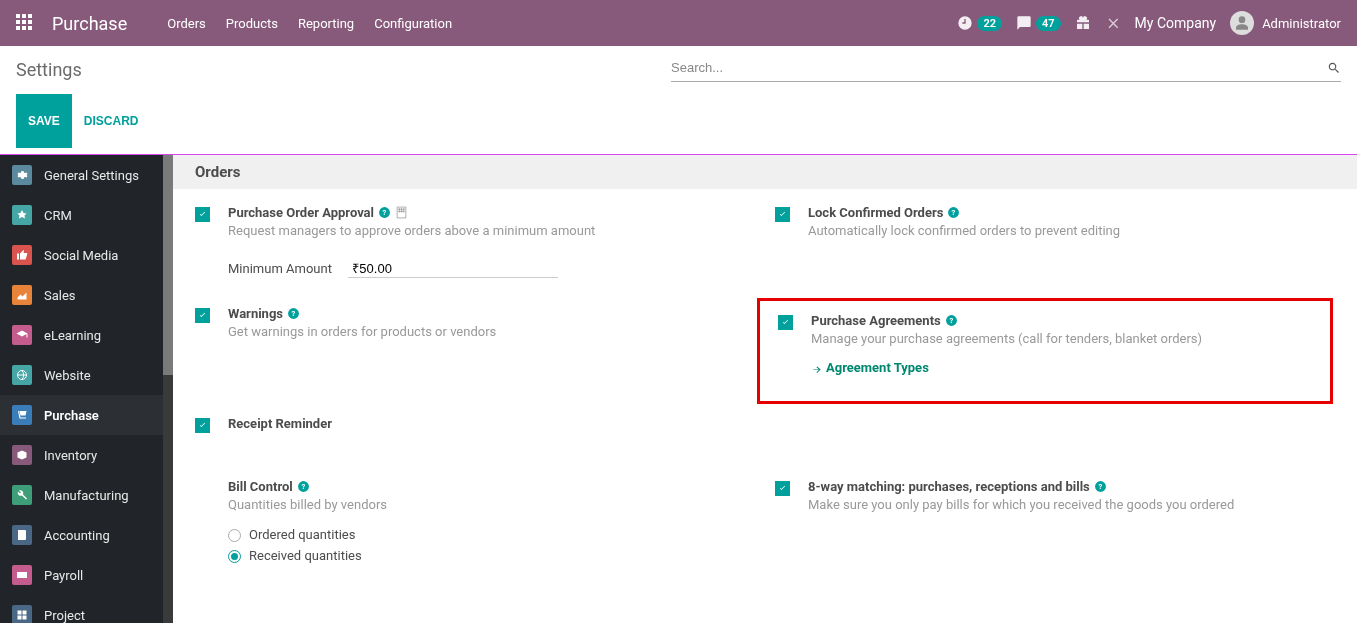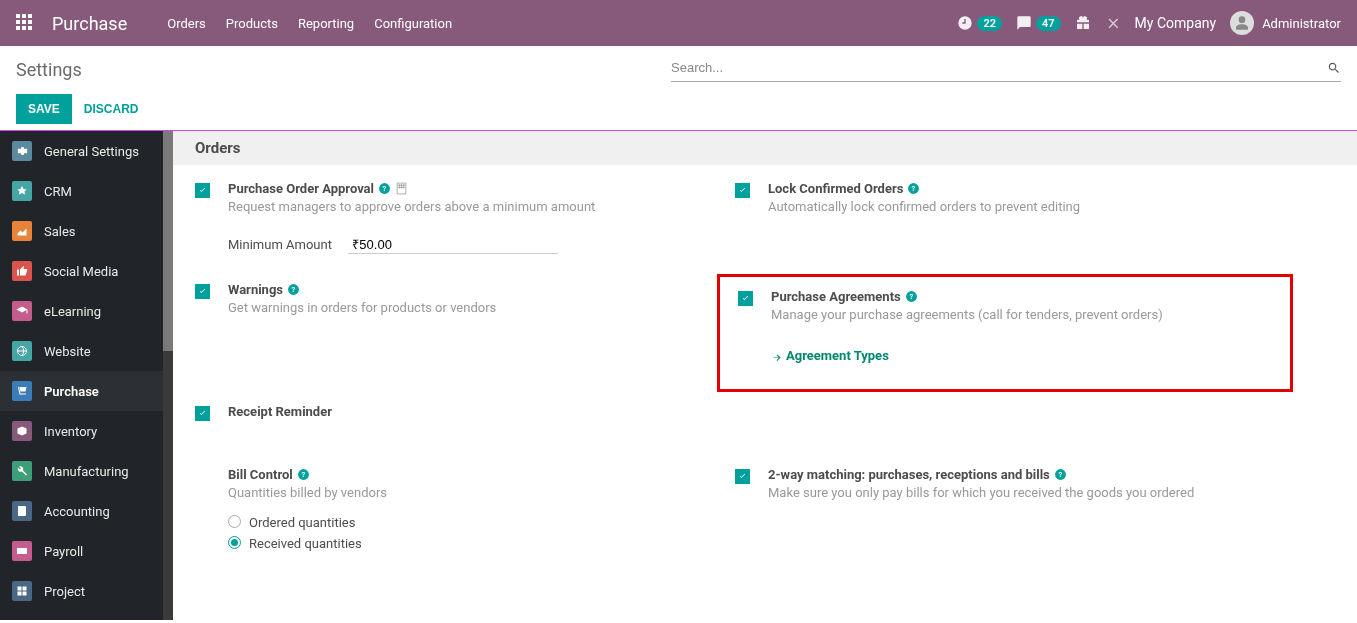--- a/index.html
+++ b/index.html
@@ -23,21 +23,21 @@
 
 
 .control-panel { border-bottom: 1px solid #d946ef; padding: 10px 16px 6px; }
 .cp-row1 { display: flex; align-items: center; justify-content: space-between; }
 .page-title { font-size: 18px; color: #6b6b6b; font-weight: 400; }
 .search-wrap { width: 670px; border-bottom: 1px solid #aaa; display: flex; align-items: center; padding-bottom: 2px; }
 .search-wrap input { border: none; outline: none; font-size: 13px; flex: 1; padding: 4px 0; }
 .search-wrap input::placeholder { color: #888; }
 .search-icon { width: 14px; height: 14px; fill: #555; cursor: pointer; }
 .cp-row2 { margin-top: 12px; display: flex; gap: 12px; }
-.btn-primary { background: #00a09d; color: #fff; border: none; padding: 8px 12px; font-size: 12px; font-weight: 600; cursor: pointer; }
+.btn-primary { background: #00a09d; color: #fff; border: none; padding: 20px 12px; font-size: 12px; font-weight: 600; cursor: pointer; }
 .btn-link { background: none; border: none; color: #00a09d; font-size: 12px; font-weight: 600; cursor: pointer; }
 
 
 .main { display: flex; height: calc(100vh - 134px); }
 .sidebar-wrap { position: relative; width: 173px; background: #212529; color: #ccc; overflow-y: auto; }
 .sidebar { width: 163px; }
 .sidebar-scrollbar { position: absolute; right: 0; top: 0; width: 10px; height: 100%; background: #3a3a3a; }
 .sidebar-thumb { position: absolute; top: 0; right: 0; width: 10px; height: 220px; background: #7a7a7a; }
 .side-item { display: flex; align-items: center; gap: 12px; padding: 10px 12px; font-size: 13px; color: #e8e8e8; cursor: pointer; }
 .side-item.active { background: #2c2f33; font-weight: 600; color: #fff; }
@@ -50,39 +50,39 @@
 .side-icon.pink { background: #c45c8d; }
 .side-icon.blue { background: #3b7db8; }
 .side-icon.green { background: #3f9e7a; }
 .side-icon.purple { background: #875a7b; }
 .side-icon.steel { background: #4a6785; }
 
 
 .content { flex: 1; overflow-y: auto; position: relative; background: #fff; }
 .section-header { background: #f0f0f0; padding: 8px 22px; font-weight: 700; font-size: 15px; color: #4c4c4c; }
 .section-body { padding: 16px 22px 30px; }
-.setting-row { display: flex; }
+.setting-row { display: flex; gap: 40px; }
 .setting-col { flex: 1; max-width: 540px; }
 .setting { display: flex; gap: 18px; margin-bottom: 28px; }
 .check-wrap { padding-top: 2px; }
 .checkbox { width: 15px; height: 15px; background: #00a09d; display: flex; align-items: center; justify-content: center; cursor: pointer; }
 .checkbox svg { width: 9px; height: 9px; fill: #fff; }
 .setting-title { font-weight: 700; color: #4c4c4c; font-size: 13px; display: flex; align-items: center; gap: 4px; }
 .setting-desc { color: #999; font-size: 13px; margin-top: 3px; }
 .help-icon { width: 13px; height: 13px; fill: #00a09d; cursor: pointer; }
 .extra-icon { width: 13px; height: 13px; fill: #6b6b6b; }
 .field-row { display: flex; align-items: center; gap: 16px; margin-top: 20px; }
 .field-label { font-size: 13px; color: #4c4c4c; }
 .field-input { border: none; border-bottom: 1px solid #ccc; padding: 2px 4px; font-size: 13px; width: 210px; outline: none; }
-.action-link { color: #00876f; font-weight: 700; font-size: 13px; margin-top: 26px; display: flex; align-items: flex-end; gap: 4px; cursor: pointer; }
+.action-link { color: #00876f; font-weight: 700; font-size: 13px; margin-top: 14px; display: flex; align-items: flex-end; gap: 4px; cursor: pointer; }
 .action-link svg { width: 11px; height: 11px; fill: #00876f; }
 .highlight-box { border: 3px solid #e60000; padding: 12px 18px 26px; margin: -8px -18px 12px; }
 
 .radio-group { margin-top: 12px; }
-.radio-item { display: flex; align-items: flex-start; gap: 8px; padding: 3px 0; cursor: pointer; }
+.radio-item { display: flex; align-items: flex-end; gap: 8px; padding: 3px 0; cursor: pointer; }
 .radio-circle { width: 13px; height: 13px; border-radius: 50%; border: 1px solid #aaa; display: flex; align-items: center; justify-content: center; }
 .radio-item.selected .radio-circle { border-color: #00a09d; }
 .radio-dot { width: 7px; height: 7px; border-radius: 50%; background: #00a09d; display: none; }
 .radio-item.selected .radio-dot { display: block; }
 .radio-label { font-size: 13px; color: #4c4c4c; }
 </style>
 </head>
 <body>
 
 <div class="topnav">
@@ -164,34 +164,34 @@
         </div>
       <div class="side-item">
           <div class="side-icon cyan">
             <svg viewBox="0 0 24 24">
               <path d="M12 2l3 6 6 1-4 4 1 6-6-3-6 3 1-6-4-4 6-1z"></path>
             </svg>
           </div>
           <span>CRM</span>
         </div>
       <div class="side-item">
+          <div class="side-icon red">
+            <svg viewBox="0 0 24 24">
+              <path d="M2 21h4V9H2v12zM23 10a2 2 0 00-2-2h-6l1-5-1-1-7 7v12h11l3-9v-2z"></path>
+            </svg>
+          </div>
+          <span>Social Media</span>
+        </div>
+      <div class="side-item">
           <div class="side-icon orange">
             <svg viewBox="0 0 24 24">
               <path d="M3 17l6-6 4 4 8-8v14H3z"></path>
             </svg>
           </div>
           <span>Sales</span>
-        </div>
-      <div class="side-item">
-          <div class="side-icon red">
-            <svg viewBox="0 0 24 24">
-              <path d="M2 21h4V9H2v12zM23 10a2 2 0 00-2-2h-6l1-5-1-1-7 7v12h11l3-9v-2z"></path>
-            </svg>
-          </div>
-          <span>Social Media</span>
         </div>
       <div class="side-item">
           <div class="side-icon pink">
             <svg viewBox="0 0 24 24">
               <path d="M12 3L1 9l11 6 9-5v7h2V9L12 3z"></path>
             </svg>
           </div>
           <span>eLearning</span>
         </div>
       <div class="side-item">
@@ -346,21 +346,21 @@
                   </div>
                 </div>
               <div>
                 <div class="setting-title">
                     <span>Purchase Agreements</span> 
                     <svg class="help-icon" viewBox="0 0 24 24">
                       <circle cx="12" cy="12" r="10"></circle>
                       <text x="12" y="17" text-anchor="middle" fill="#fff" font-size="14" font-weight="bold">?</text>
                     </svg>
                   </div>
-                <div class="setting-desc">Manage your purchase agreements (call for tenders, prevent orders)</div>
+                <div class="setting-desc">Manage your purchase agreements (call for tenders, blanket orders)</div>
                 <div class="action-link">
                   <svg viewBox="0 0 24 24">
                       <path d="M5 12h12l-5-5 1.4-1.4L21 12l-7.6 7.4L12 18l5-5H5z"></path>
                     </svg>
                   <span>Agreement Types</span>
                 </div>
               </div>
             </div>
           </div>
         </div>
@@ -420,21 +420,21 @@
           <div class="setting">
             <div class="check-wrap">
                 <div class="checkbox">
                   <svg viewBox="0 0 24 24">
                     <path d="M9 16l-4-4 1.4-1.4L9 13.2l8.6-8.6L19 6z"></path>
                   </svg>
                 </div>
               </div>
             <div>
               <div class="setting-title">
-                  <span>2-way matching: purchases, receptions and bills</span> 
+                  <span>8-way matching: purchases, receptions and bills</span> 
                   <svg class="help-icon" viewBox="0 0 24 24">
                     <circle cx="12" cy="12" r="10"></circle>
                     <text x="12" y="17" text-anchor="middle" fill="#fff" font-size="14" font-weight="bold">?</text>
                   </svg>
                 </div>
               <div class="setting-desc">Make sure you only pay bills for which you received the goods you ordered</div>
             </div>
           </div>
         </div>
       </div>

